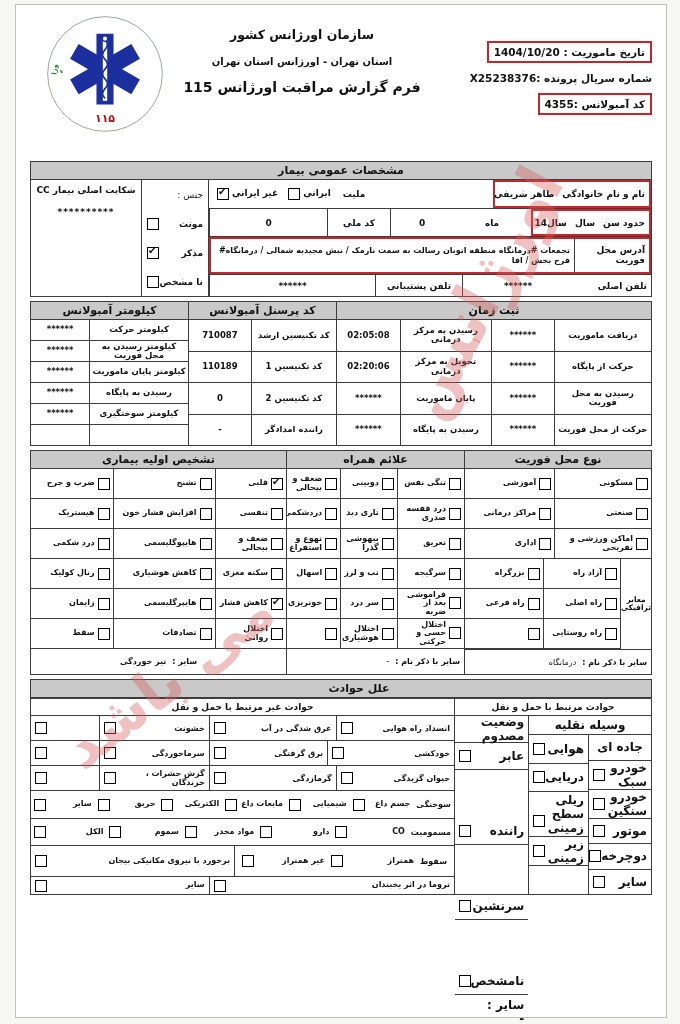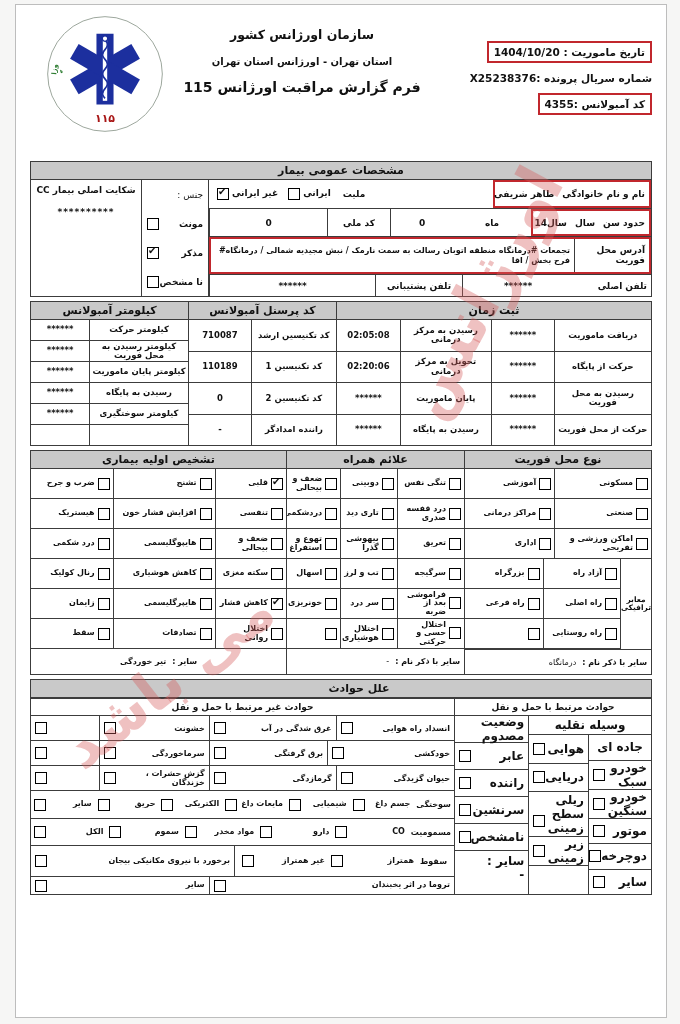--- a/index.html
+++ b/index.html
@@ -716,21 +716,21 @@
       </div>
     </div>
 
     <div class="secbar" style="margin-top:4px;padding-left:36px;">علل حوادث</div>
     <div class="acc">
       <div class="atbl atrans">
         <div class="ahdr">حوادث مرتبط با حمل و نقل</div>
         <div class="abody">
           <div class="victim">
             <div class="vrow" style="justify-content:center;font-weight:bold;">وضعیت مصدوم</div>
-            <div id="victim-rows" style="display:flex;flex-direction:column;">
+            <div id="victim-rows" style="display:flex;flex-direction:column;gap:48px;">
                 <div class="vrow">
                   <span class="lbl" style="font-weight: bold;">عابر</span>
                   <span class="cb"></span>
                 </div>
                 <div class="vrow">
                   <span class="lbl" style="font-weight: bold;">راننده</span>
                   <span class="cb"></span>
                 </div>
                 <div class="vrow">
                   <span class="lbl" style="font-weight: bold;">سرنشین</span>

